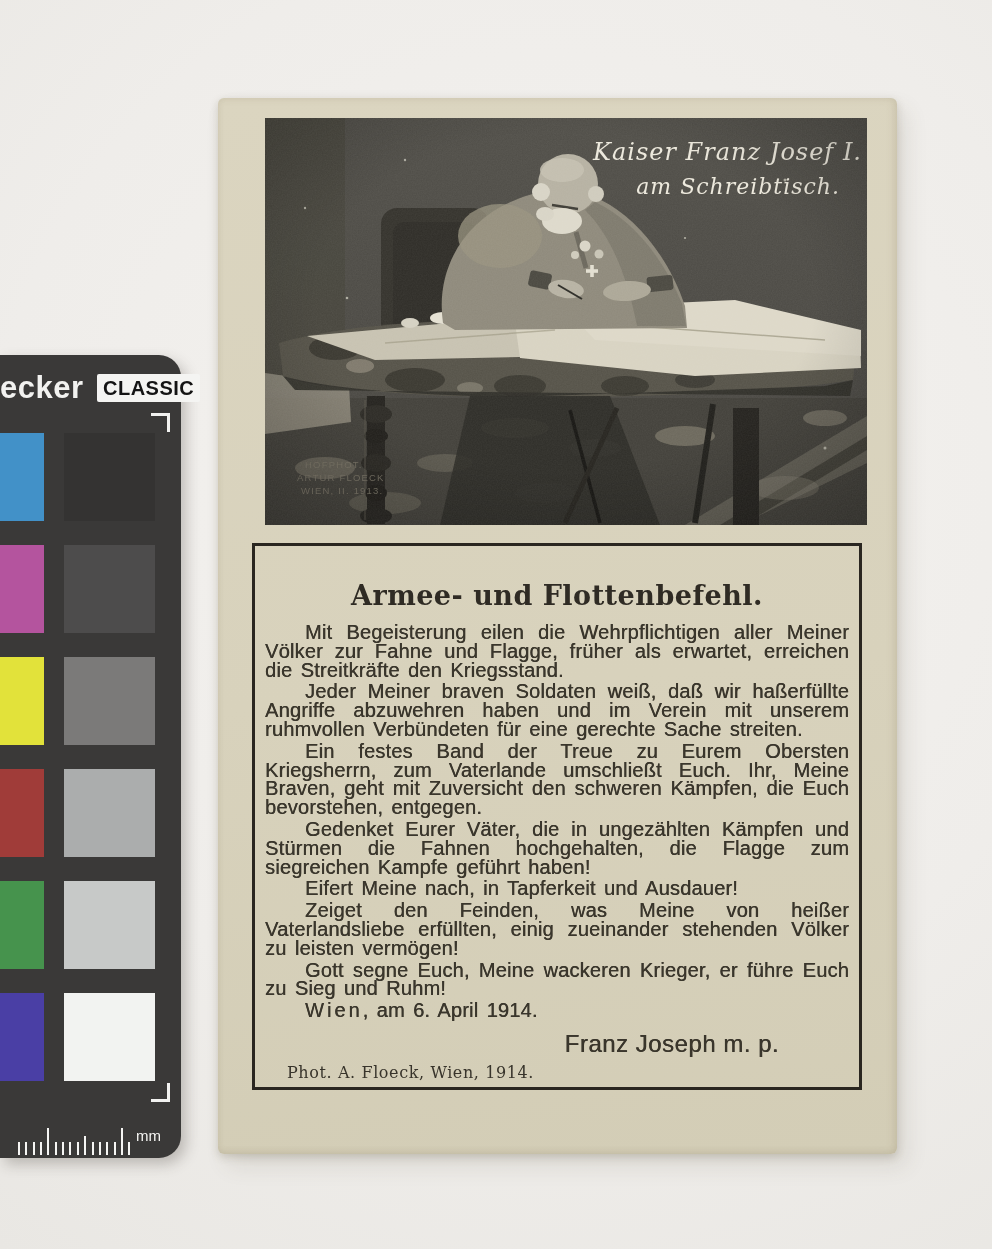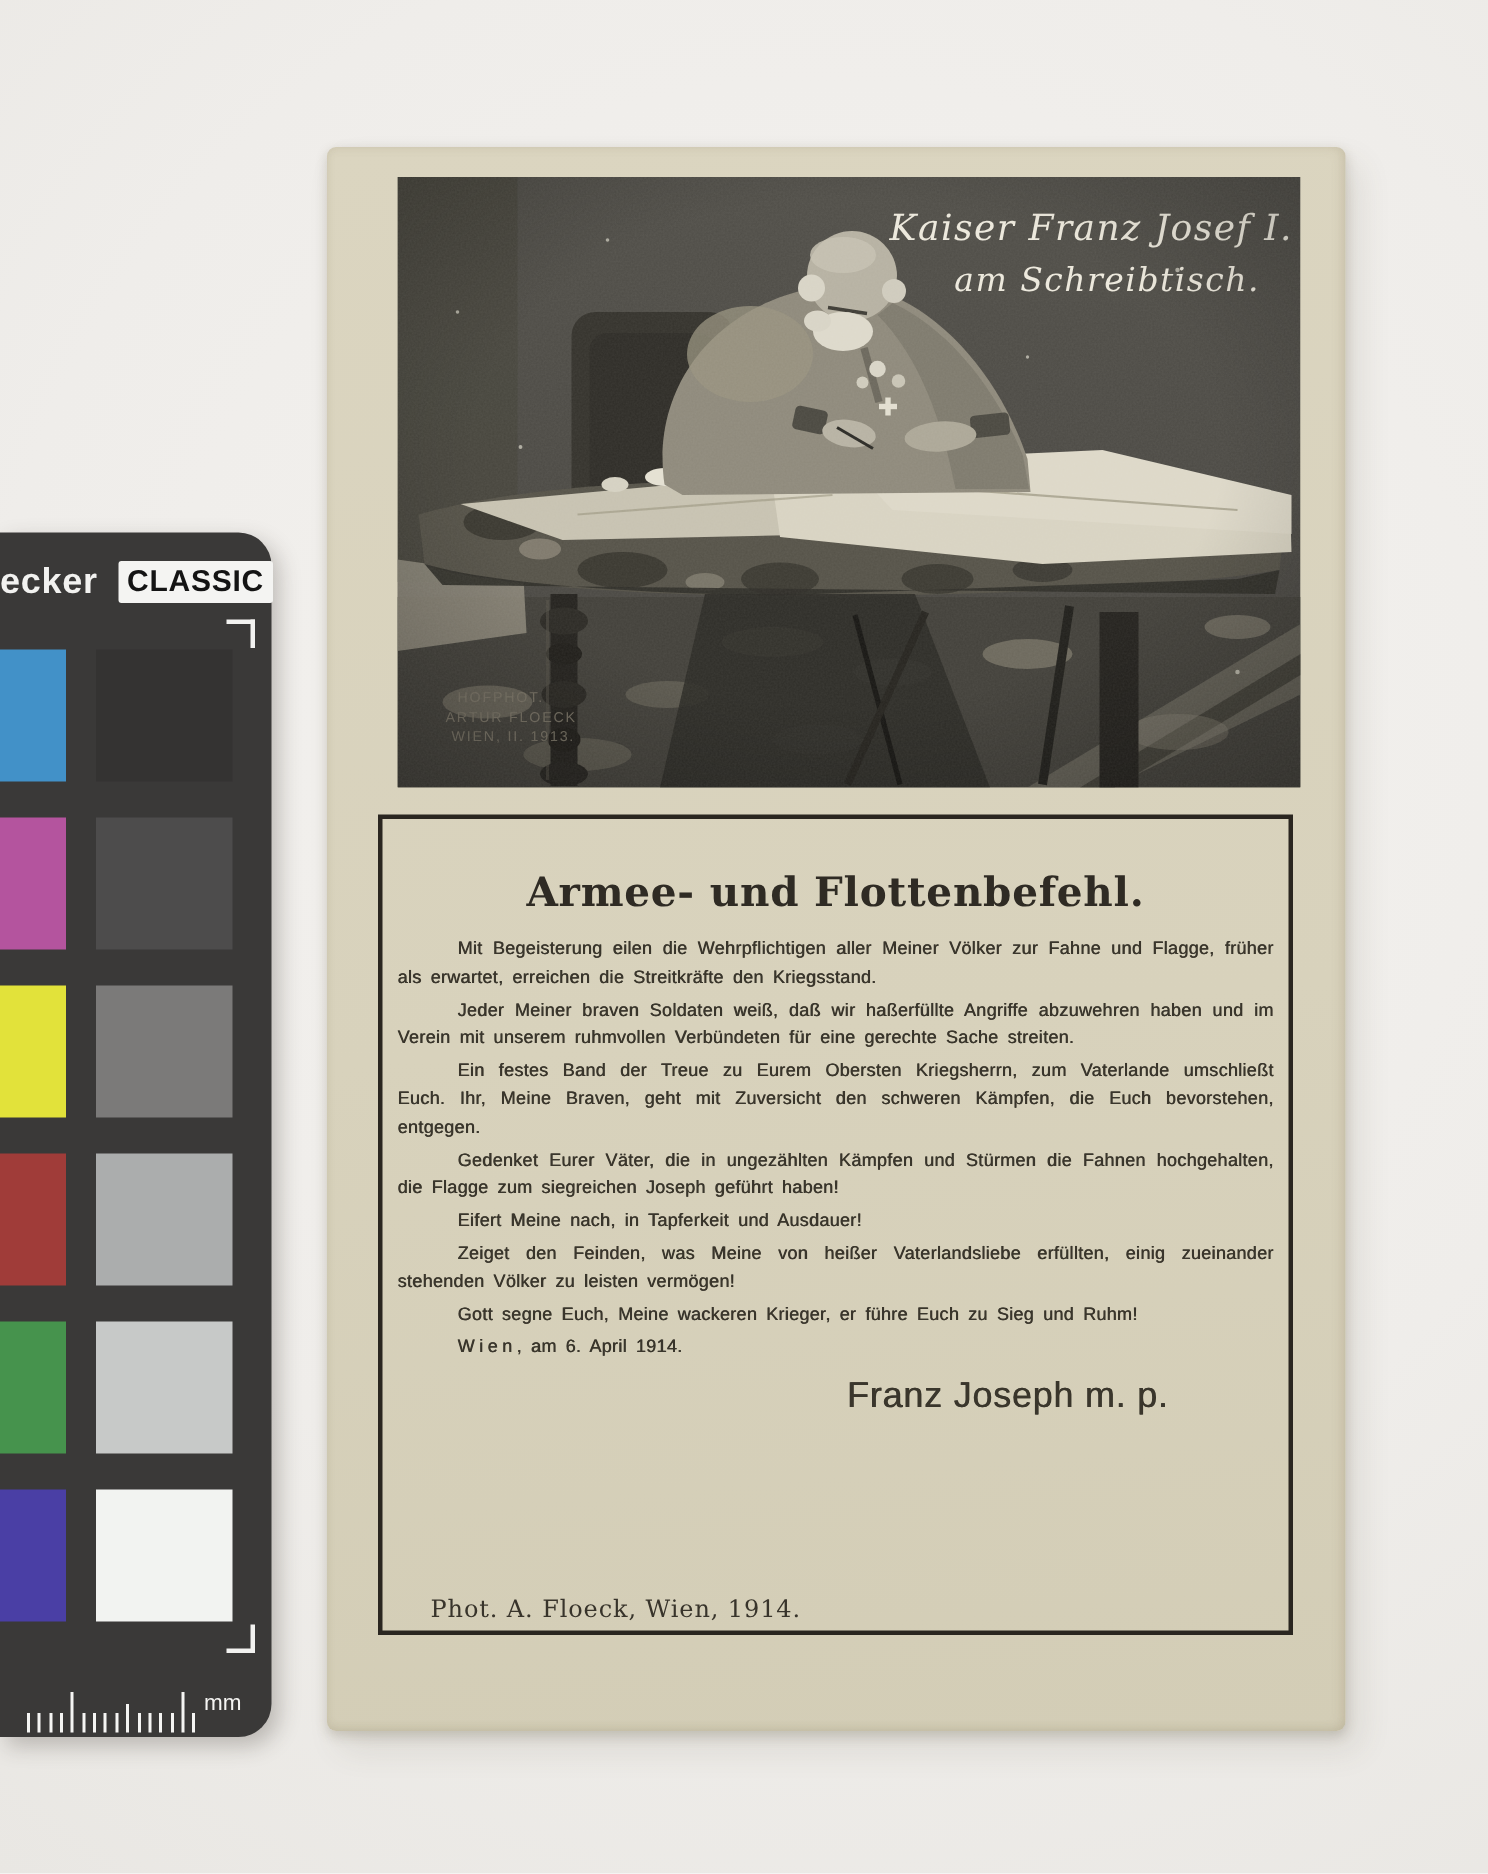--- a/index.html
+++ b/index.html
@@ -10,21 +10,21 @@
   }
 
   
   .colorchecker{
     position:absolute;left:0;top:355px;width:181px;height:803px;
     background:#3a3938;border-radius:0 22px 22px 0;
     box-shadow:5px 6px 14px rgba(60,55,45,.28);
   }
   .cc-header{position:absolute;left:0;top:16px;height:34px;white-space:nowrap;}
   .cc-brand{
-    font-size:24px;font-weight:bold;color:#f2f2f0;letter-spacing:.5px;
+    font-size:31px;font-weight:bold;color:#f2f2f0;letter-spacing:.5px;
     display:inline-block;vertical-align:middle;line-height:34px;
   }
   .cc-classic{
     display:inline-block;vertical-align:middle;margin-left:9px;
     background:#f4f4f2;color:#141414;font-weight:bold;font-size:20px;
     line-height:24px;padding:2px 6px;letter-spacing:.5px;border-radius:2px;
   }
   .cc-bracket{position:absolute;width:16px;height:16px;right:11px;}
   .cc-bracket-top{top:58px;border-top:3px solid #f2f2f0;border-right:3px solid #f2f2f0;}
   .cc-bracket-bottom{top:728px;border-bottom:3px solid #f2f2f0;border-right:3px solid #f2f2f0;}
@@ -53,21 +53,21 @@
     position:absolute;left:34px;top:445px;width:610px;height:547px;
     border:3px solid #2a2620;box-sizing:border-box;padding:0 10px;
   }
   .order-title{
     margin:34px 0 12px 0;text-align:center;
     font-family:"DejaVu Serif", serif;font-weight:bold;
     font-size:27px;color:#2f2b24;letter-spacing:.5px;
   }
   .order-box p{
     margin:3px 0;text-align:justify;text-indent:40px;
-    font-size:12px;line-height:18.8px;color:#3a362c;
+    font-size:20px;line-height:18.8px;color:#3a362c;
     letter-spacing:.2px;word-spacing:2.5px;
     text-shadow:.35px 0 0 currentColor;
   }
   .dateline{text-align:left !important;}
   .dateline .city{letter-spacing:3px;}
   .signature{
     margin-top:10px;padding-right:70px;text-align:right;
     font-size:24px;color:#3a362c;text-shadow:.4px 0 0 currentColor;letter-spacing:.5px;
   }
   .credit{
@@ -259,21 +259,21 @@
 
       <rect width="602" height="407" fill="url(#vig)"></rect>
       <rect width="602" height="407" filter="url(#grain)"></rect>
     </svg>
 
     <div class="order-box">
       <h1 class="order-title">Armee- und Flottenbefehl.</h1>
       <p>Mit Begeisterung eilen die Wehrpflichtigen aller Meiner Völker zur Fahne und Flagge, früher als erwartet, erreichen die Streitkräfte den Kriegsstand.</p>
       <p>Jeder Meiner braven Soldaten weiß, daß wir haßerfüllte Angriffe abzuwehren haben und im Verein mit unserem ruhmvollen Verbündeten für eine gerechte Sache streiten.</p>
       <p>Ein festes Band der Treue zu Eurem Obersten Kriegsherrn, zum Vaterlande umschließt Euch. Ihr, Meine Braven, geht mit Zuversicht den schweren Kämpfen, die Euch bevorstehen, entgegen.</p>
-      <p>Gedenket Eurer Väter, die in ungezählten Kämpfen und Stürmen die Fahnen hochgehalten, die Flagge zum siegreichen Joseph geführt haben!</p>
+      <p>Gedenket Eurer Väter, die in ungezählten Kämpfen und Stürmen die Fahnen hochgehalten, die Flagge zum siegreichen Kampfe geführt haben!</p>
       <p>Eifert Meine nach, in Tapferkeit und Ausdauer!</p>
       <p>Zeiget den Feinden, was Meine von heißer Vaterlandsliebe erfüllten, einig zueinander stehenden Völker zu leisten vermögen!</p>
       <p>Gott segne Euch, Meine wackeren Krieger, er führe Euch zu Sieg und Ruhm!</p>
       <p class="dateline"><span class="city">Wien</span><span>, am 6. April 1914.</span></p>
       <div class="signature">Franz Joseph m. p.</div>
       <div class="credit">Phot. A. Floeck, Wien, 1914.</div>
     </div>
   </div>
 </div>
 

